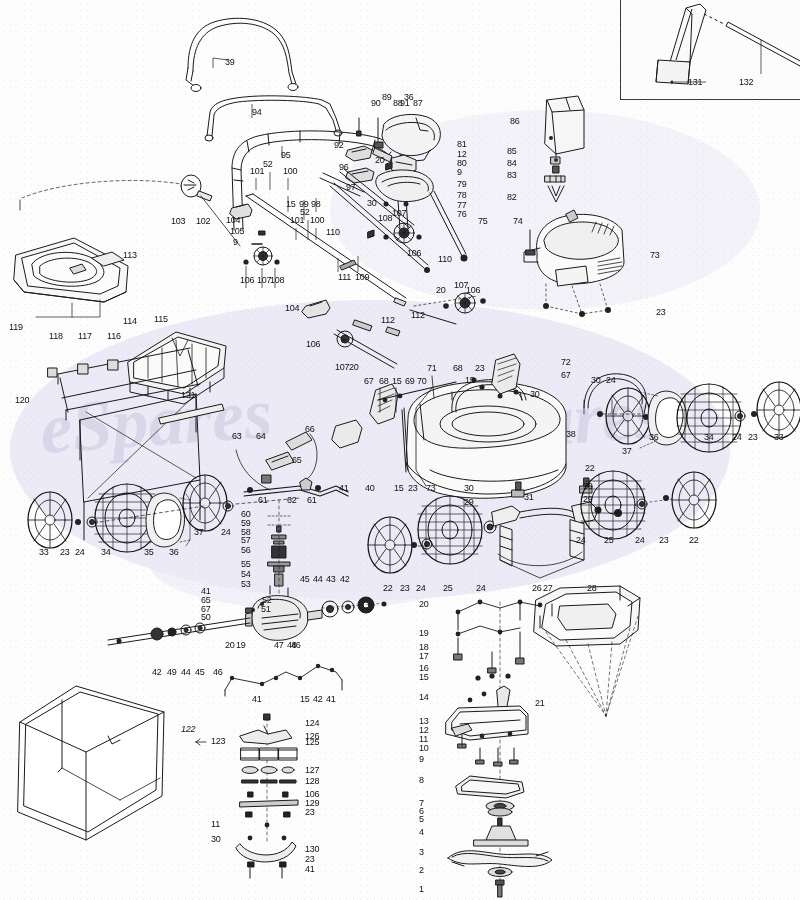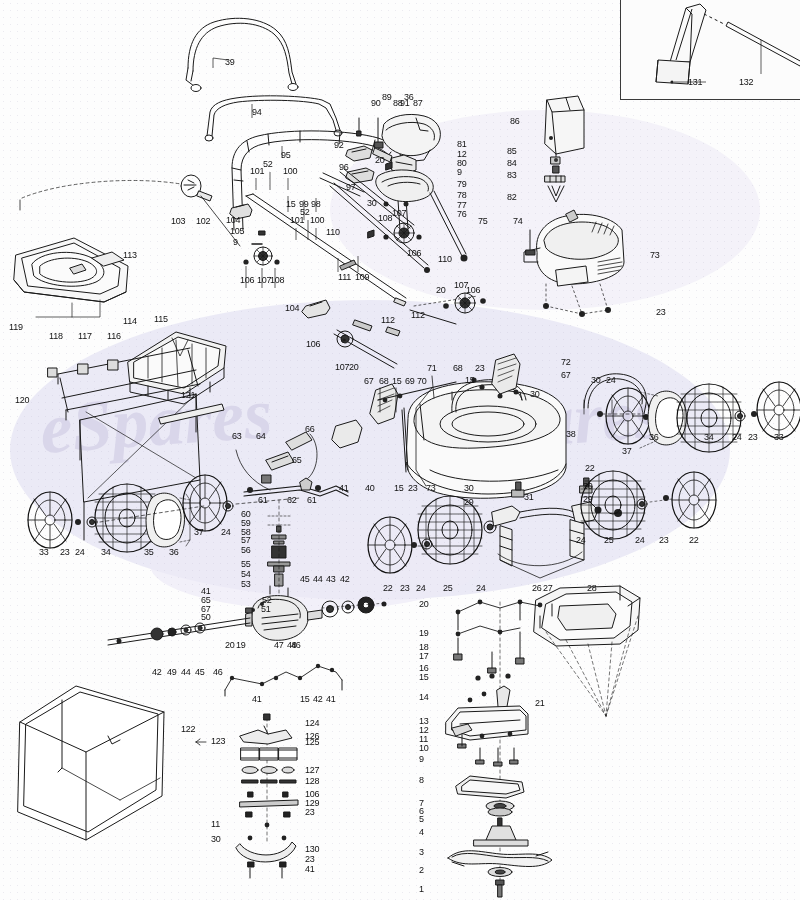--- a/index.html
+++ b/index.html
@@ -793,21 +793,21 @@
       <div class="lbl" style="left: 419px; top: 744px;">10</div>
       <div class="lbl" style="left: 419px; top: 755px;">9</div>
       <div class="lbl" style="left: 419px; top: 776px;">8</div>
       <div class="lbl" style="left: 419px; top: 799px;">7</div>
       <div class="lbl" style="left: 419px; top: 807px;">6</div>
       <div class="lbl" style="left: 419px; top: 815px;">5</div>
       <div class="lbl" style="left: 419px; top: 828px;">4</div>
       <div class="lbl" style="left: 419px; top: 848px;">3</div>
       <div class="lbl" style="left: 419px; top: 866px;">2</div>
       <div class="lbl" style="left: 419px; top: 885px;">1</div>
-      <div class="lbl" style="left: 181px; top: 725px;">122</div>
+      <div class="lbl" style="left: 181px; top: 725px; font-style: italic;">122</div>
       <div class="lbl" style="left: 211px; top: 737px;">123</div>
       <div class="lbl" style="left: 305px; top: 719px;">124</div>
       <div class="lbl" style="left: 305px; top: 738px;">125</div>
       <div class="lbl" style="left: 305px; top: 732px;">126</div>
       <div class="lbl" style="left: 305px; top: 766px;">127</div>
       <div class="lbl" style="left: 305px; top: 777px;">128</div>
       <div class="lbl" style="left: 305px; top: 790px;">106</div>
       <div class="lbl" style="left: 305px; top: 799px;">129</div>
       <div class="lbl" style="left: 305px; top: 808px;">23</div>
       <div class="lbl" style="left: 211px; top: 820px;">11</div>

